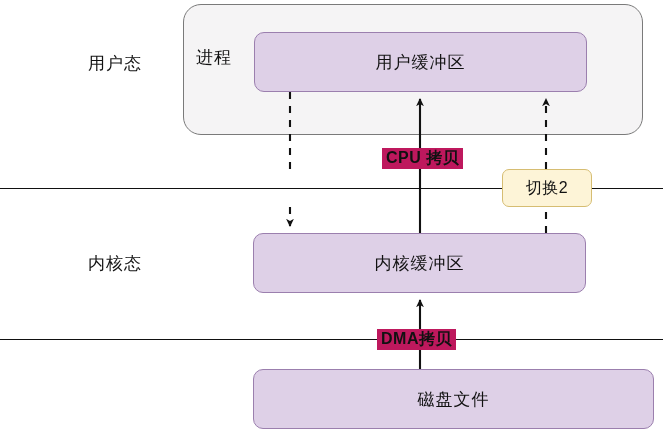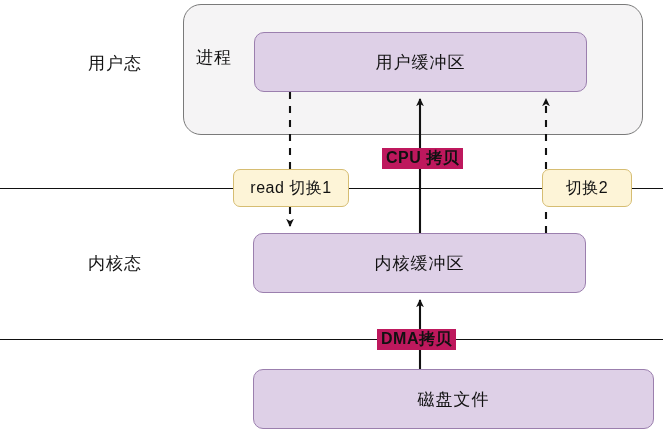--- a/index.html
+++ b/index.html
@@ -89,21 +89,21 @@
     display: flex;
     align-items: center;
     justify-content: center;
     font-size: 16px;
     color: #111111;
     letter-spacing: 0.5px;
     white-space: nowrap;
     z-index: 6;
   }
   #switch1-box { left: 233px; top: 169px; width: 116px; height: 38px; }
-  #switch2-box { left: 502px; top: 169px; width: 90px;  height: 38px; margin-left: 40px; }
+  #switch2-box { left: 502px; top: 169px; width: 90px;  height: 38px; }
 
   
   #arrows {
     position: absolute;
     left: 0;
     top: 0;
     width: 663px;
     height: 431px;
     pointer-events: none;
     z-index: 4;
@@ -168,17 +168,16 @@
 
     <g>
       <line x1="420" y1="369" x2="420" y2="300" stroke="#111111" stroke-width="2.1" marker-end="url(#arrowhead)"></line>
     </g>
   </svg>
 
   <div class="line-label" id="cpu-copy-label">CPU 拷贝</div>
 
   <div class="line-label" id="dma-copy-label">DMA拷贝</div>
 
-  <div class="ybox" id="switch1-box">read 切换1</div>
 
   <div class="ybox" id="switch2-box">切换2</div>
 
 </div>
 
 </body></html>

